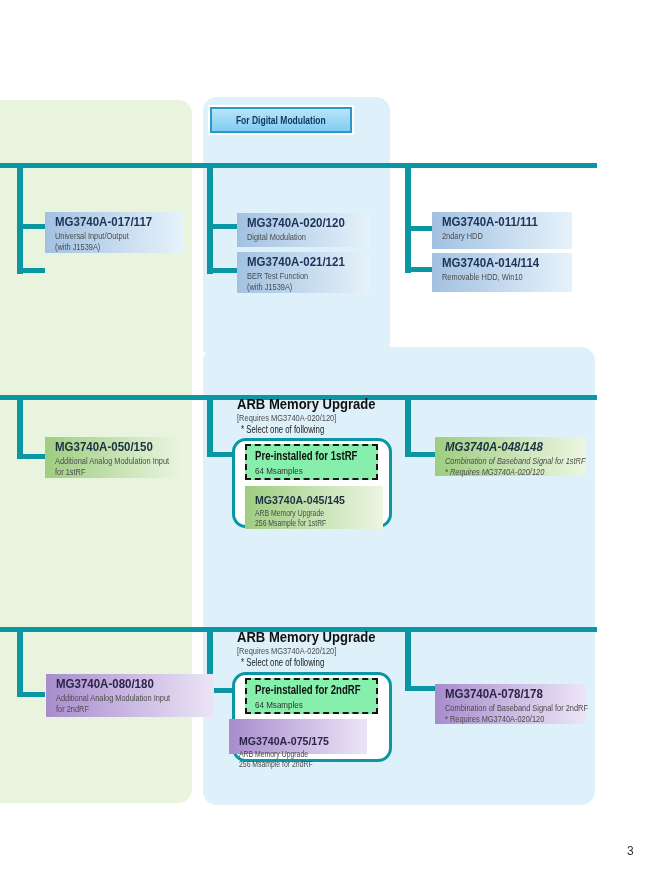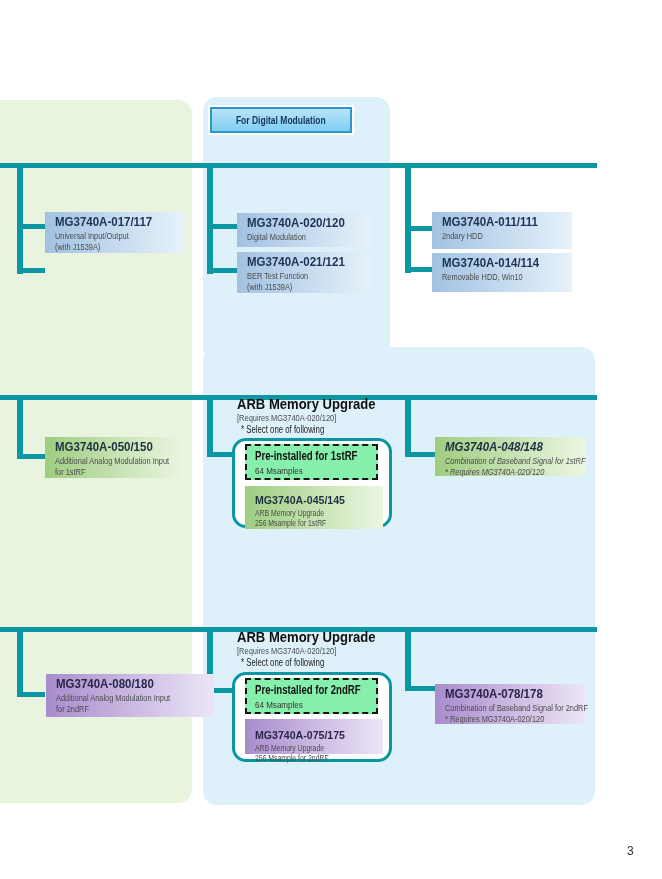--- a/index.html
+++ b/index.html
@@ -151,21 +151,21 @@
     <div class="code">MG3740A-080/180</div>
     <div class="ln">Additional Analog Modulation Input</div>
     <div class="ln">for 2ndRF</div>
   </div>
 
   <div class="sel-box" style="left:232px;top:672px;"></div>
   <div class="dash-box" style="left:245px;top:678px;width:133px;height:36px;">
     <div class="code">Pre-installed for 2ndRF</div>
     <div class="ln">64 Msamples</div>
   </div>
-  <div class="opt purple small" style="left:245px;top:719px;width:138px;height:35px;padding-top:10px;">
+  <div class="opt purple small" style="left:229px;top:719px;width:138px;height:35px;padding-top:16px;">
     <div class="code">MG3740A-075/175</div>
     <div class="ln">ARB Memory Upgrade</div>
     <div class="ln">256 Msample for 2ndRF</div>
   </div>
 
   <div class="opt purple" style="left:435px;top:672px;width:150px;height:40px;margin-top:12px;">
     <div class="code">MG3740A-078/178</div>
     <div class="ln">Combination of Baseband Signal for 2ndRF</div>
     <div class="ln">* Requires MG3740A-020/120</div>
   </div>

